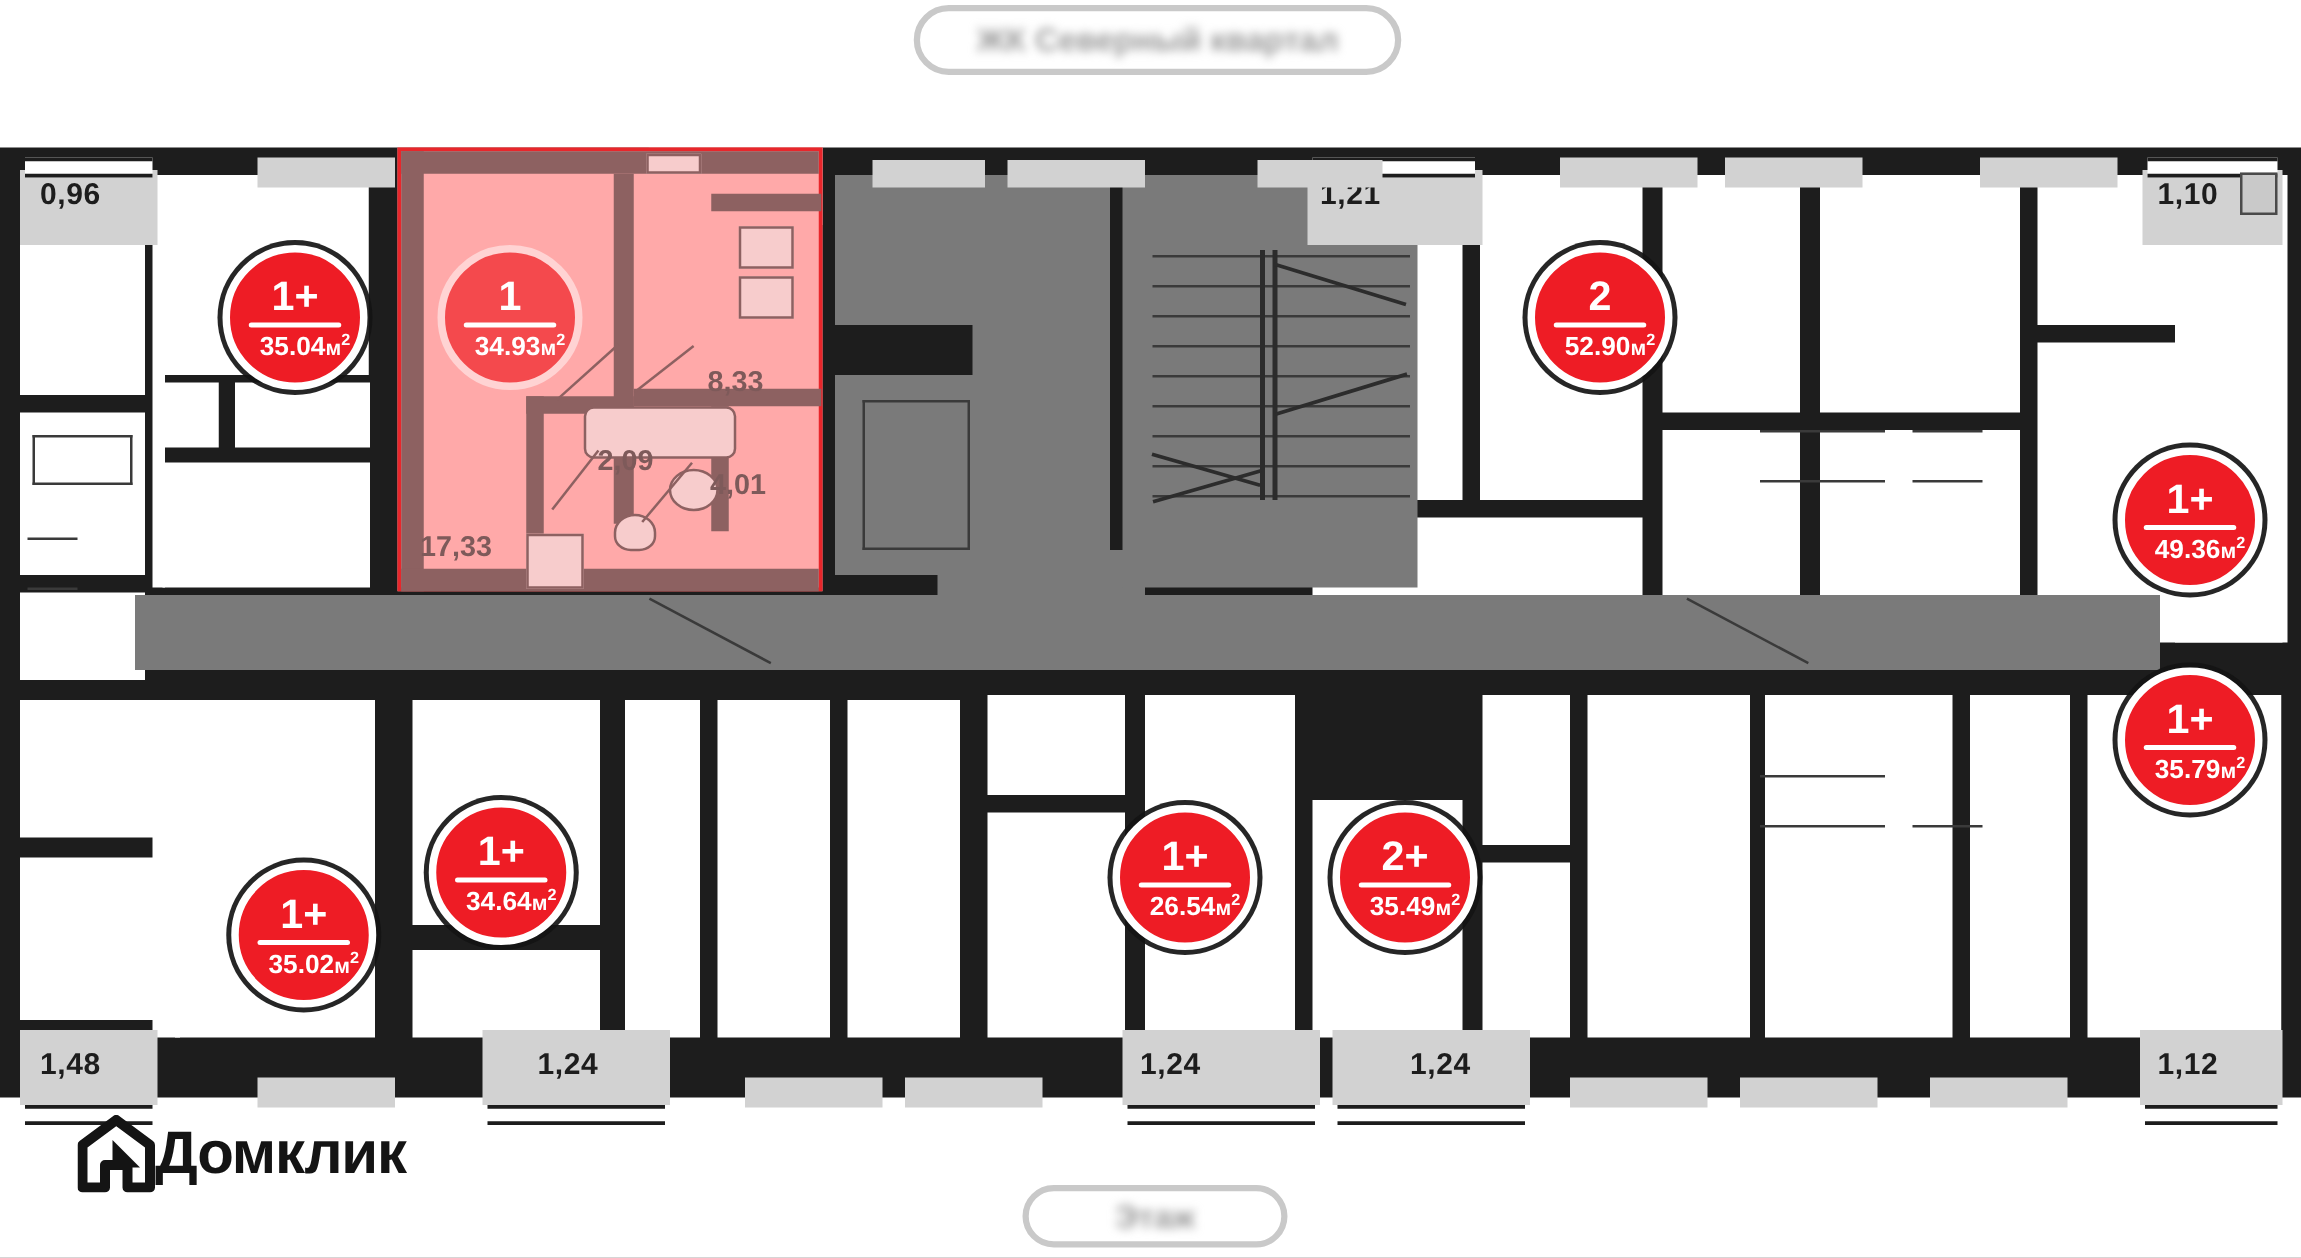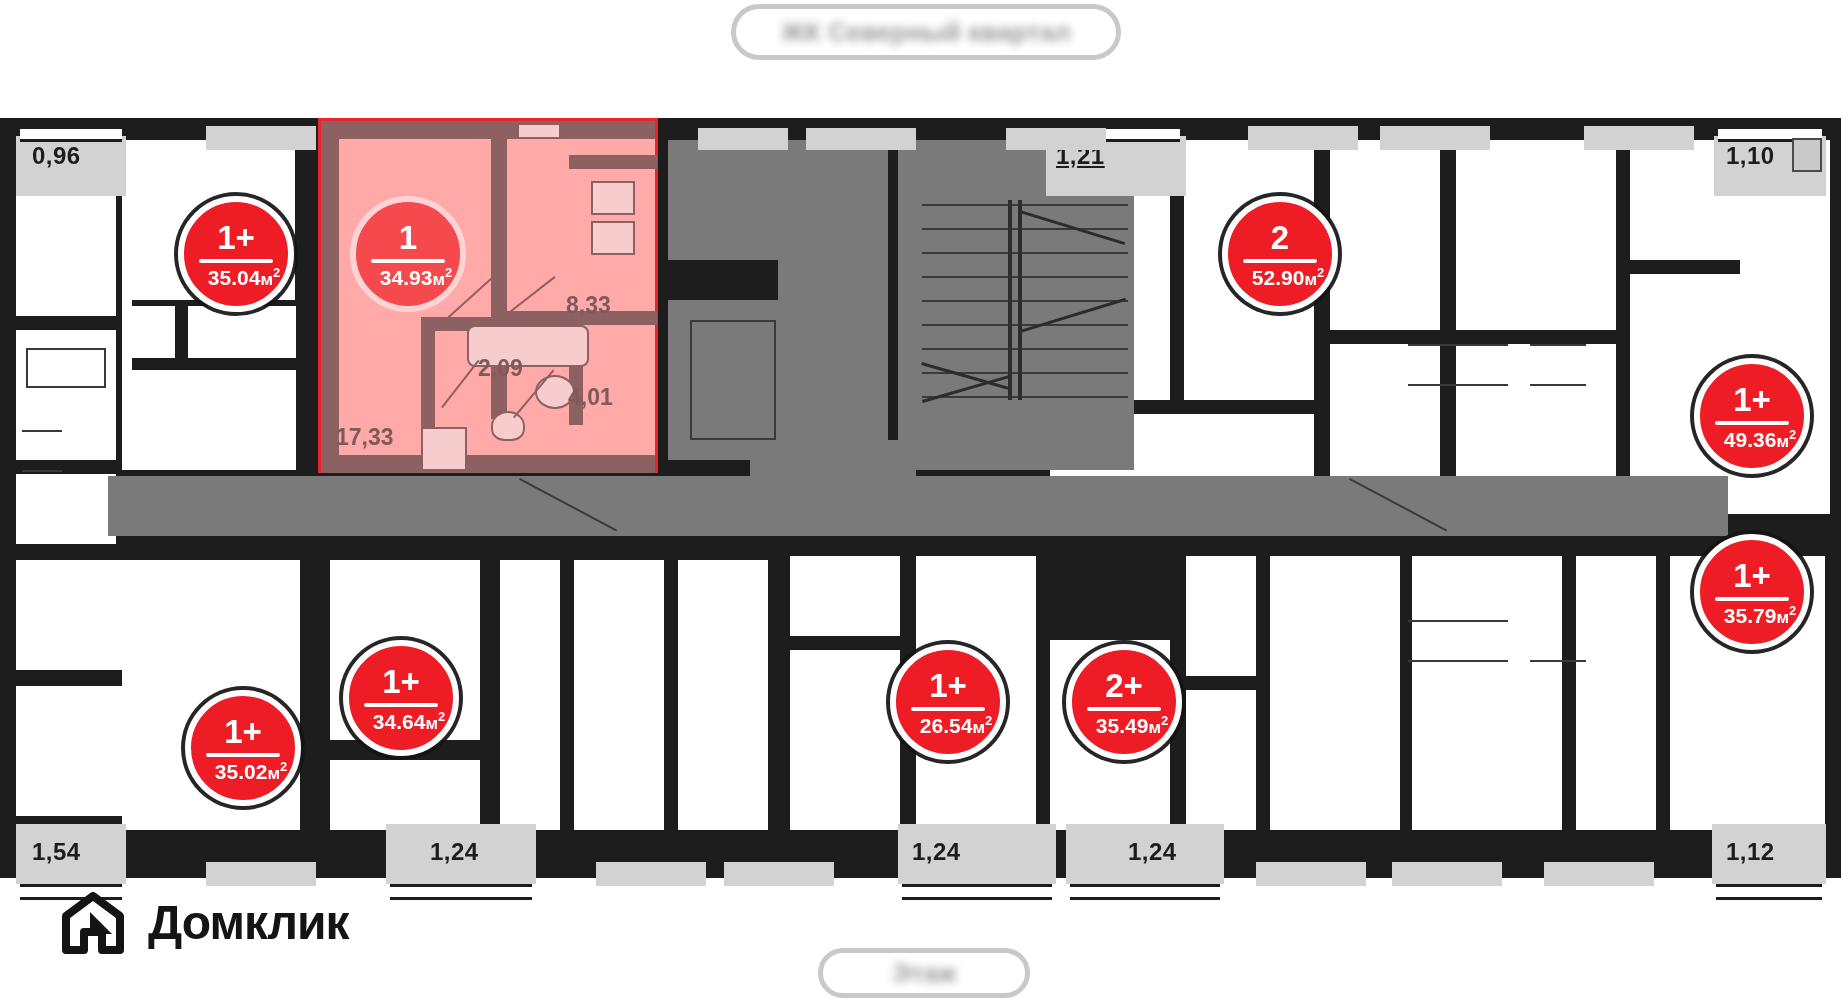--- a/index.html
+++ b/index.html
@@ -43,21 +43,21 @@
   .badge .bs .mm{font-size:17px;}
   
   .badge.sel{background:#f4494d;border-color:#ffd3d3;box-shadow:0 0 0 4px rgba(255,169,169,.0);}
 
   
   .pill{position:absolute;background:#ffffff;border:5px solid #c9c9c9;border-radius:28px;
         display:flex;align-items:center;justify-content:center;box-sizing:border-box;}
   .blurtxt{font-size:26px;font-weight:bold;color:#9a9a9a;filter:blur(4px);white-space:nowrap;}
 
   
-  #logo{position:absolute;left:62px;top:892px;display:flex;align-items:center;gap:24px;}
+  #logo{position:absolute;left:62px;top:892px;display:flex;align-items:center;gap:0;}
   #logo .mark{width:62px;height:62px;position:relative;}
   #logo .wordmark{font-size:48px;font-weight:bold;color:#141414;letter-spacing:-1px;line-height:1;}
 </style>
 </head>
 <body>
 
 <div id="stage">
 
   <div class="pill" style="left:731px;top:4px;width:390px;height:56px;">
     <span class="blurtxt">ЖК Северный квартал</span>
@@ -159,30 +159,30 @@
   <div class="grey" style="left:108px;top:476px;width:1620px;height:60px;"></div>
   <div class="hair" style="left:520px;top:478px;width:110px;height:2px;transform:rotate(28deg);transform-origin:0 0;"></div>
   <div class="hair" style="left:1350px;top:478px;width:110px;height:2px;transform:rotate(28deg);transform-origin:0 0;"></div>
 
   <div class="balcony" style="left:16px;top:136px;width:110px;height:60px;"></div>
   <div class="rail" style="left:20px;top:126px;width:102px;height:10px;"></div>
   <div class="dim" style="left:32px;top:142px;">0,96</div>
 
   <div class="balcony" style="left:1046px;top:136px;width:140px;height:60px;"></div>
   <div class="rail" style="left:1050px;top:126px;width:130px;height:10px;"></div>
-  <div class="dim" style="left:1056px;top:142px;text-decoration:underline;">1,21</div>
+  <div class="dim" style="left:1056px;top:142px;">1,21</div>
 
   <div class="balcony" style="left:1714px;top:136px;width:112px;height:60px;"></div>
   <div class="rail" style="left:1718px;top:126px;width:104px;height:10px;"></div>
   <div class="dim" style="left:1726px;top:142px;">1,10</div>
   <div class="lite" style="left:1792px;top:138px;width:30px;height:34px;border:2px solid #4a4a4a;box-sizing:border-box;"></div>
 
   <div class="balcony" style="left:16px;top:824px;width:110px;height:60px;"></div>
   <div class="rail" style="left:20px;top:884px;width:102px;height:10px;"></div>
-  <div class="dim" style="left:32px;top:838px;">1,54</div>
+  <div class="dim" style="left:32px;top:838px;">1,48</div>
 
   <div class="balcony" style="left:386px;top:824px;width:150px;height:60px;"></div>
   <div class="rail" style="left:390px;top:884px;width:142px;height:10px;"></div>
   <div class="dim" style="left:430px;top:838px;">1,24</div>
 
   <div class="balcony" style="left:898px;top:824px;width:158px;height:60px;"></div>
   <div class="rail" style="left:902px;top:884px;width:150px;height:10px;"></div>
   <div class="dim" style="left:912px;top:838px;">1,24</div>
 
   <div class="balcony" style="left:1066px;top:824px;width:158px;height:60px;"></div>
@@ -236,21 +236,21 @@
     <div class="sline" style="left:186px;top:192px;width:60px;transform:rotate(-38deg);"></div>
 
     <div class="sfix" style="left:100px;top:306px;width:46px;height:44px;"></div>
 
     <div class="sfix" style="left:196px;top:2px;width:44px;height:16px;"></div>
   </div>
 
   <div class="rlabel" style="left:336px;top:424px;">17,33</div>
   <div class="rlabel" style="left:566px;top:292px;">8,33</div>
   <div class="rlabel" style="left:478px;top:355px;">2,09</div>
-  <div class="rlabel" style="left:568px;top:384px;">4,01</div>
+  <div class="rlabel" style="left:568px;top:374px;">4,01</div>
 
   <div class="badge" style="left:178px;top:196px;">
     <span class="bt">1+</span>
     <span class="brule"></span>
     <span class="bs"><span>35.04</span><span class="mm">м</span><sup>2</sup></span>
   </div>
 
   <div class="badge sel" style="left:350px;top:196px;">
     <span class="bt">1</span>
     <span class="brule"></span>

